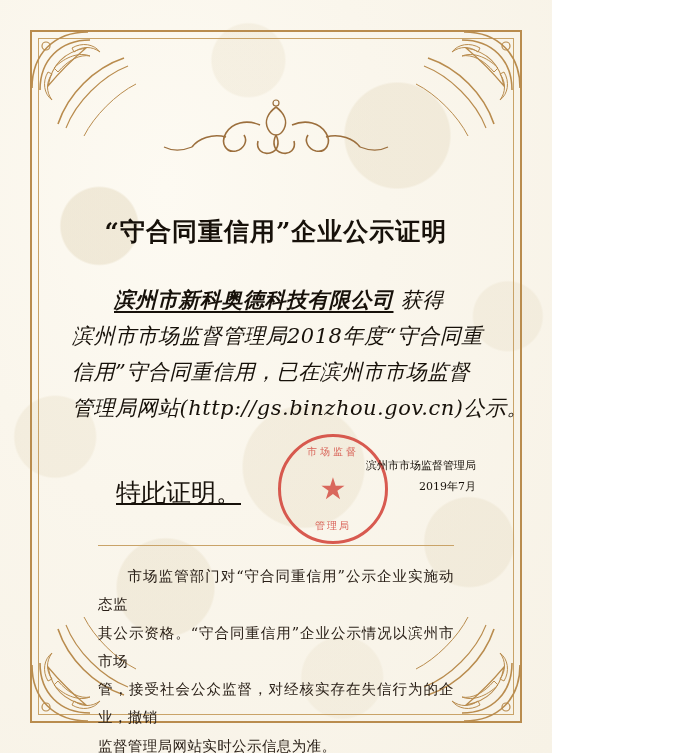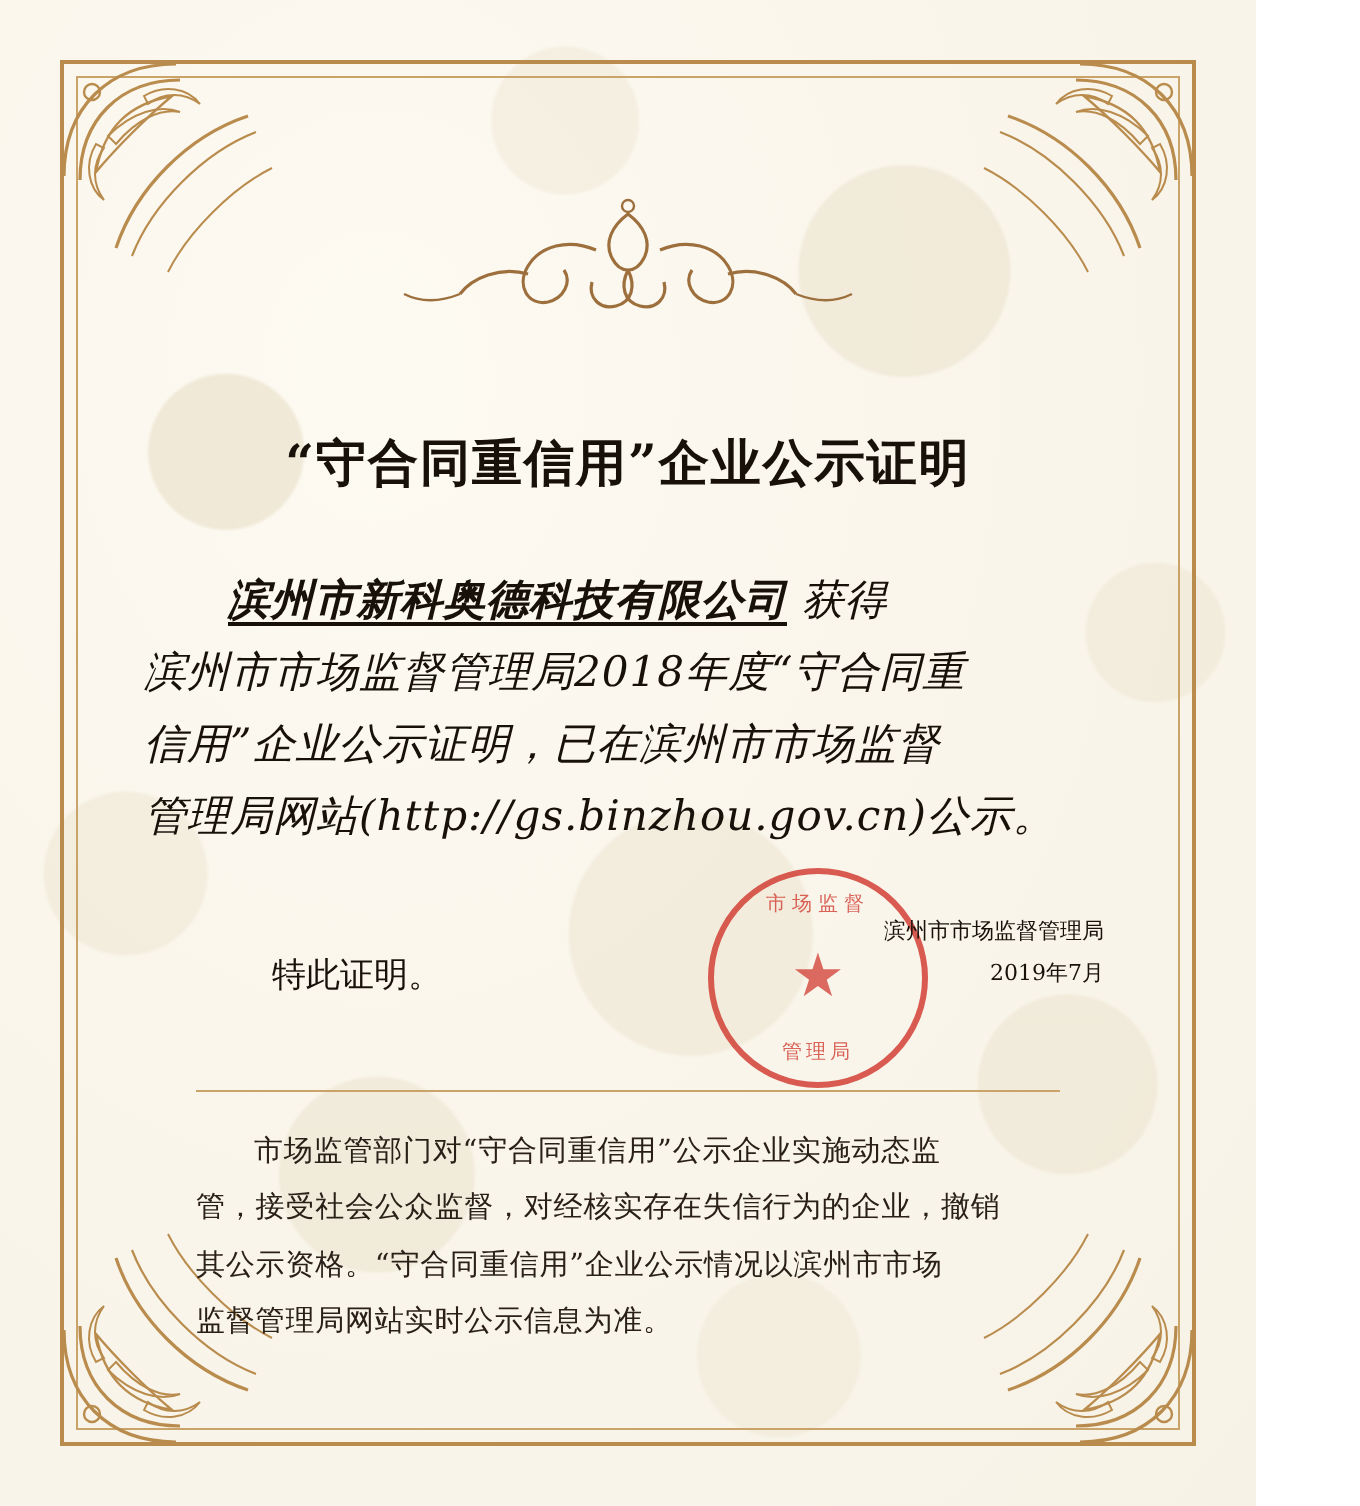--- a/index.html
+++ b/index.html
@@ -8,21 +8,21 @@
   }
   body {
     width: 680px;
     height: 753px;
     background: #ffffff;
     font-family: "DejaVu Serif", "Liberation Serif", serif;
     overflow: hidden;
   }
   .certificate {
     position: relative;
-    width: 628px;
+    width: 552px;
     height: 753px;
     background:
       radial-gradient(ellipse at 30% 25%, #fdfaf2 0%, #faf6ec 40%, #f7f2e6 100%);
     box-sizing: border-box;
     overflow: hidden;
   }
   
   .paper-texture {
     position: absolute;
     inset: 0;
@@ -111,24 +111,25 @@
     font-family: "DejaVu Serif", "Liberation Serif", serif;
   }
 
   .closing-row {
     position: relative;
     margin-top: 30px;
     height: 92px;
   }
   .closing-left {
     position: absolute;
-    left: 64px;
+    left: 44px;
     top: 20px;
-    font-size: 17px;
+    font-size: 25px;
     color: #17110a;
+    text-decoration: underline;
   }
   .signature-block {
     position: absolute;
     right: 4px;
     top: 0;
     text-align: right;
     font-size: 11px;
     color: #17110a;
     line-height: 1.9;
   }
@@ -269,21 +270,21 @@
   </svg>
 
   <div class="content">
     <div class="cert-title">“守合同重信用”企业公示证明</div>
 
     <div class="body-block">
       <div class="body-line">
         <span class="indent"></span><span class="company-name">滨州市新科奥德科技有限公司</span>&nbsp;<span>获得</span>
       </div>
       <div class="body-line">滨州市市场监督管理局2018年度“守合同重</div>
-      <div class="body-line">信用”企业公示证明，已在滨州市市场监督</div>
+      <div class="body-line">信用”守合同重信用，已在滨州市市场监督</div>
       <div class="body-line">
         <span>管理局网站(</span><span class="url">http://gs.binzhou.gov.cn</span><span>)公示。</span>
       </div>
     </div>
 
     <div class="closing-row">
       <div class="closing-left">特此证明。</div>
 
       <div class="seal">
         <div class="seal-text-top">市场监督</div>
@@ -295,18 +296,18 @@
         <div>滨州市市场监督管理局</div>
         <div class="sig-date">2019年7月</div>
       </div>
     </div>
   </div>
 
   <div class="divider"></div>
 
   <div class="footnote">
     <div><span class="indent2"></span><span>市场监管部门对“守合同重信用”公示企业实施动态监</span></div>
+    <div>其公示资格。“守合同重信用”企业公示情况以滨州市市场</div>
     <div>管，接受社会公众监督，对经核实存在失信行为的企业，撤销</div>
-    <div>其公示资格。“守合同重信用”企业公示情况以滨州市市场</div>
     <div>监督管理局网站实时公示信息为准。</div>
   </div>
 
 </div>
 
 </body></html>

